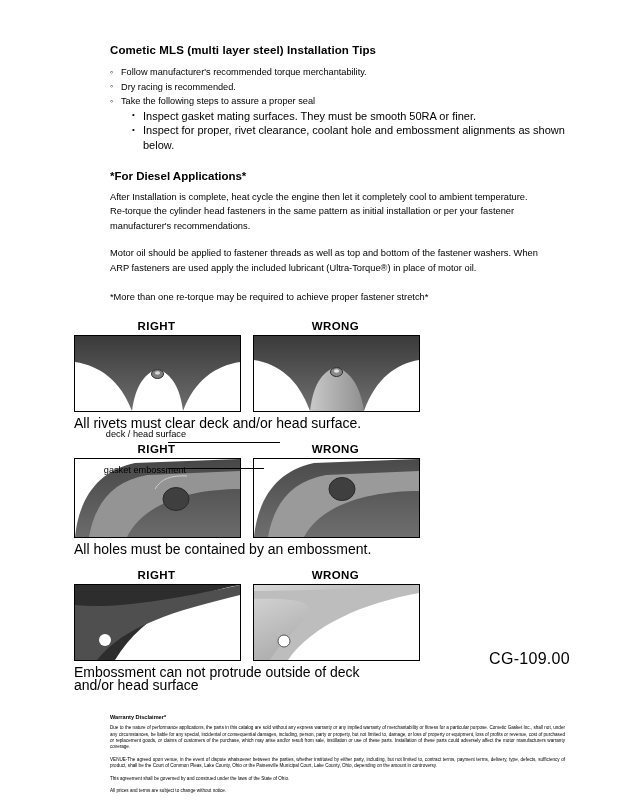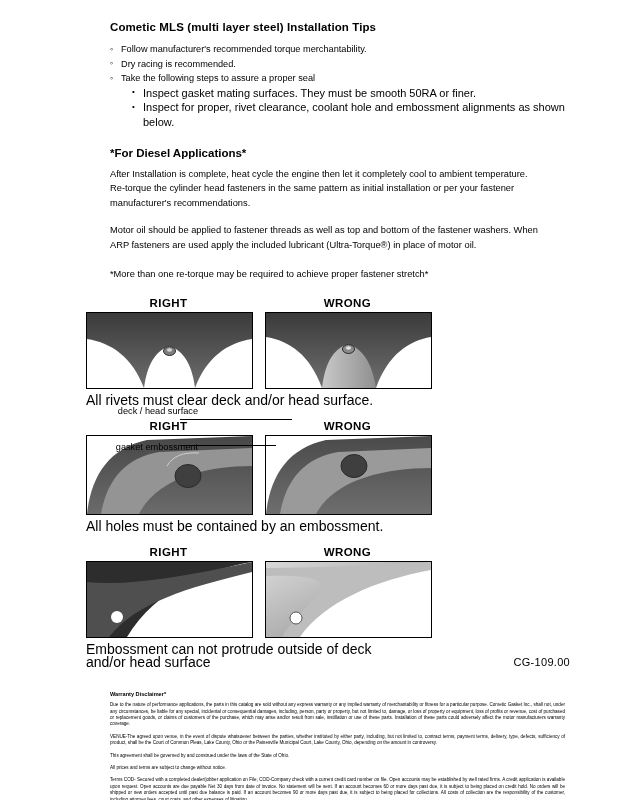--- a/index.html
+++ b/index.html
@@ -13,21 +13,21 @@
     font-family: "Liberation Sans", sans-serif;
     color: #000000;
     position: relative;
     overflow: hidden;
   }
   .page {
     position: relative;
     width: 618px;
     height: 692px;
     box-sizing: border-box;
-    padding: 21px 42px 0 42px;
+    padding: 44px 42px 0 42px;
   }
   h1.title {
     font-size: 11.5px;
     font-weight: bold;
     margin: 0 0 9px 68px;
     letter-spacing: 0.1px;
   }
   .bullets {
     margin: 0 0 0 68px;
     padding: 0;
@@ -82,21 +82,21 @@
   p.note {
     font-size: 9.3px;
     line-height: 14.6px;
     margin: 14px 0 0 68px;
   }
 
   
   .figures {
     position: relative;
     margin-top: 16px;
-    margin-left: 44px;
+    margin-left: 32px;
     width: 460px;
   }
   .fig-row {
     display: flex;
     gap: 14px;
     margin-bottom: 0;
   }
   .fig-col {
     width: 165px;
   }
@@ -158,21 +158,21 @@
   .warranty p {
     font-size: 4.6px;
     line-height: 6.4px;
     margin: 0 0 6px 0;
     text-align: justify;
   }
   .docnum {
     position: absolute;
     right: 48px;
     bottom: 24px;
-    font-size: 11px;
+    font-size: 16px;
     letter-spacing: 0.3px;
   }
   svg { display: block; }
 </style>
 </head>
 <body>
 
 <div class="page">
 
   <h1 class="title">Cometic MLS (multi layer steel) Installation Tips</h1>

